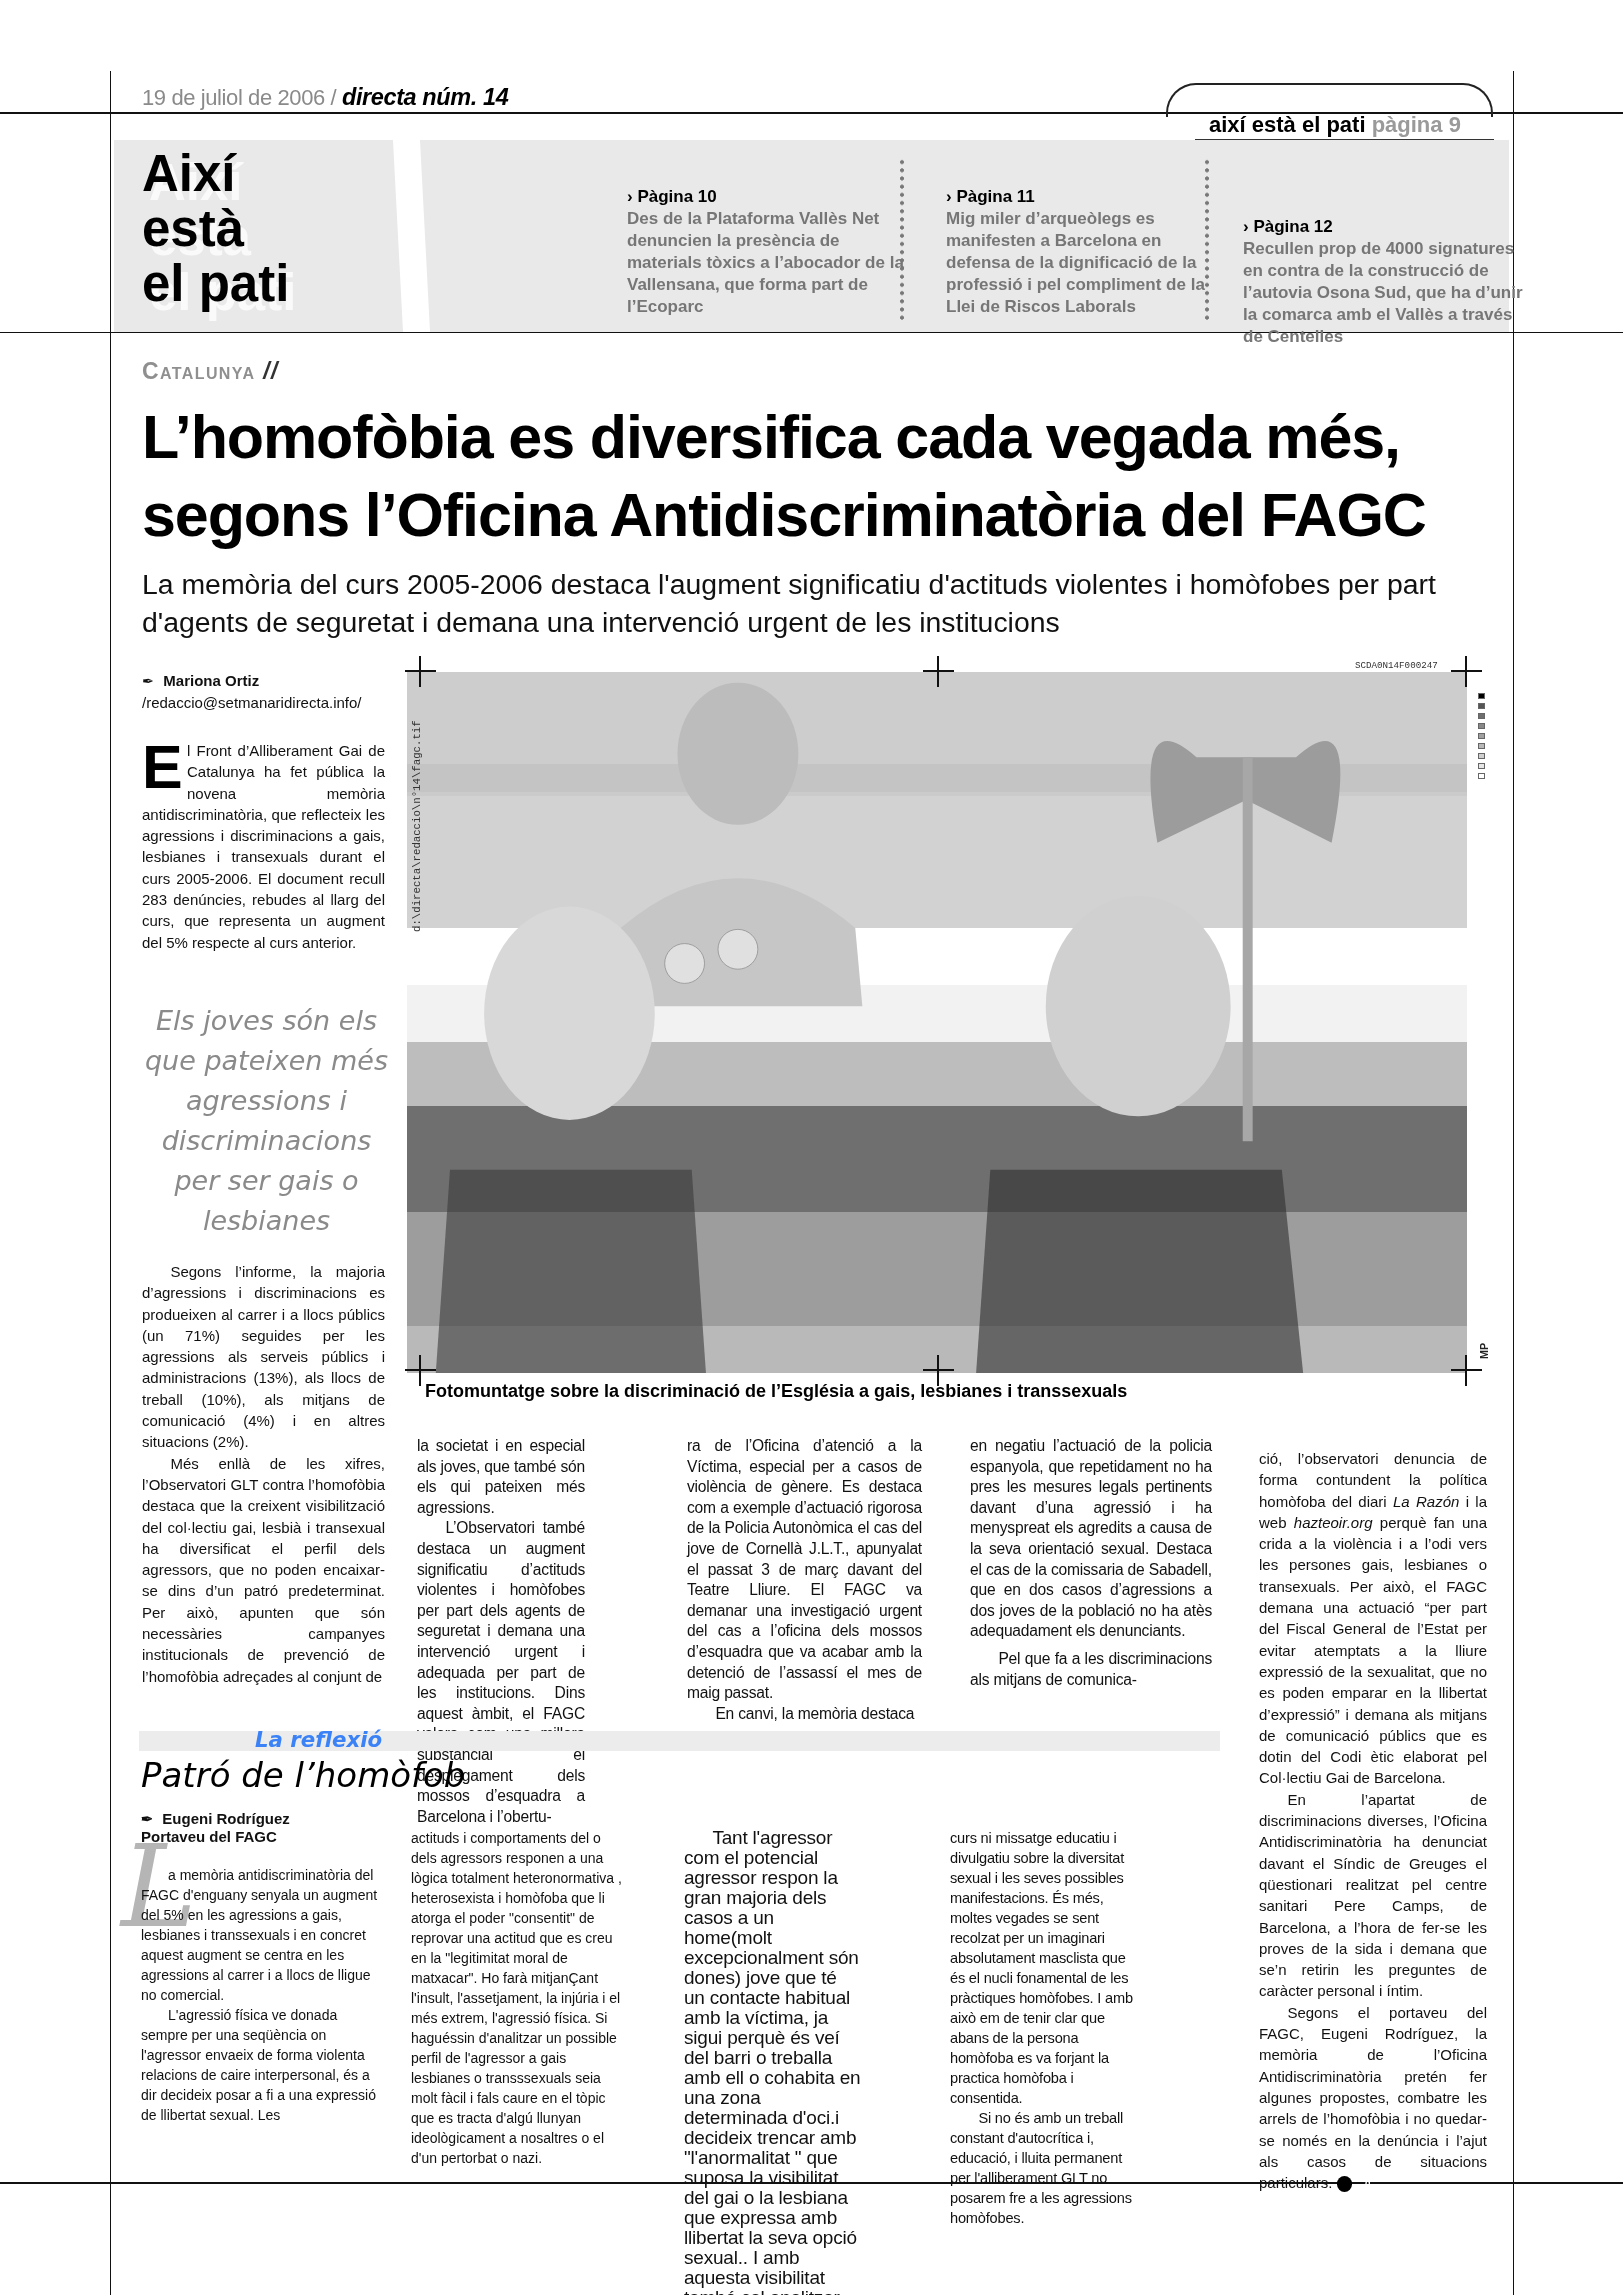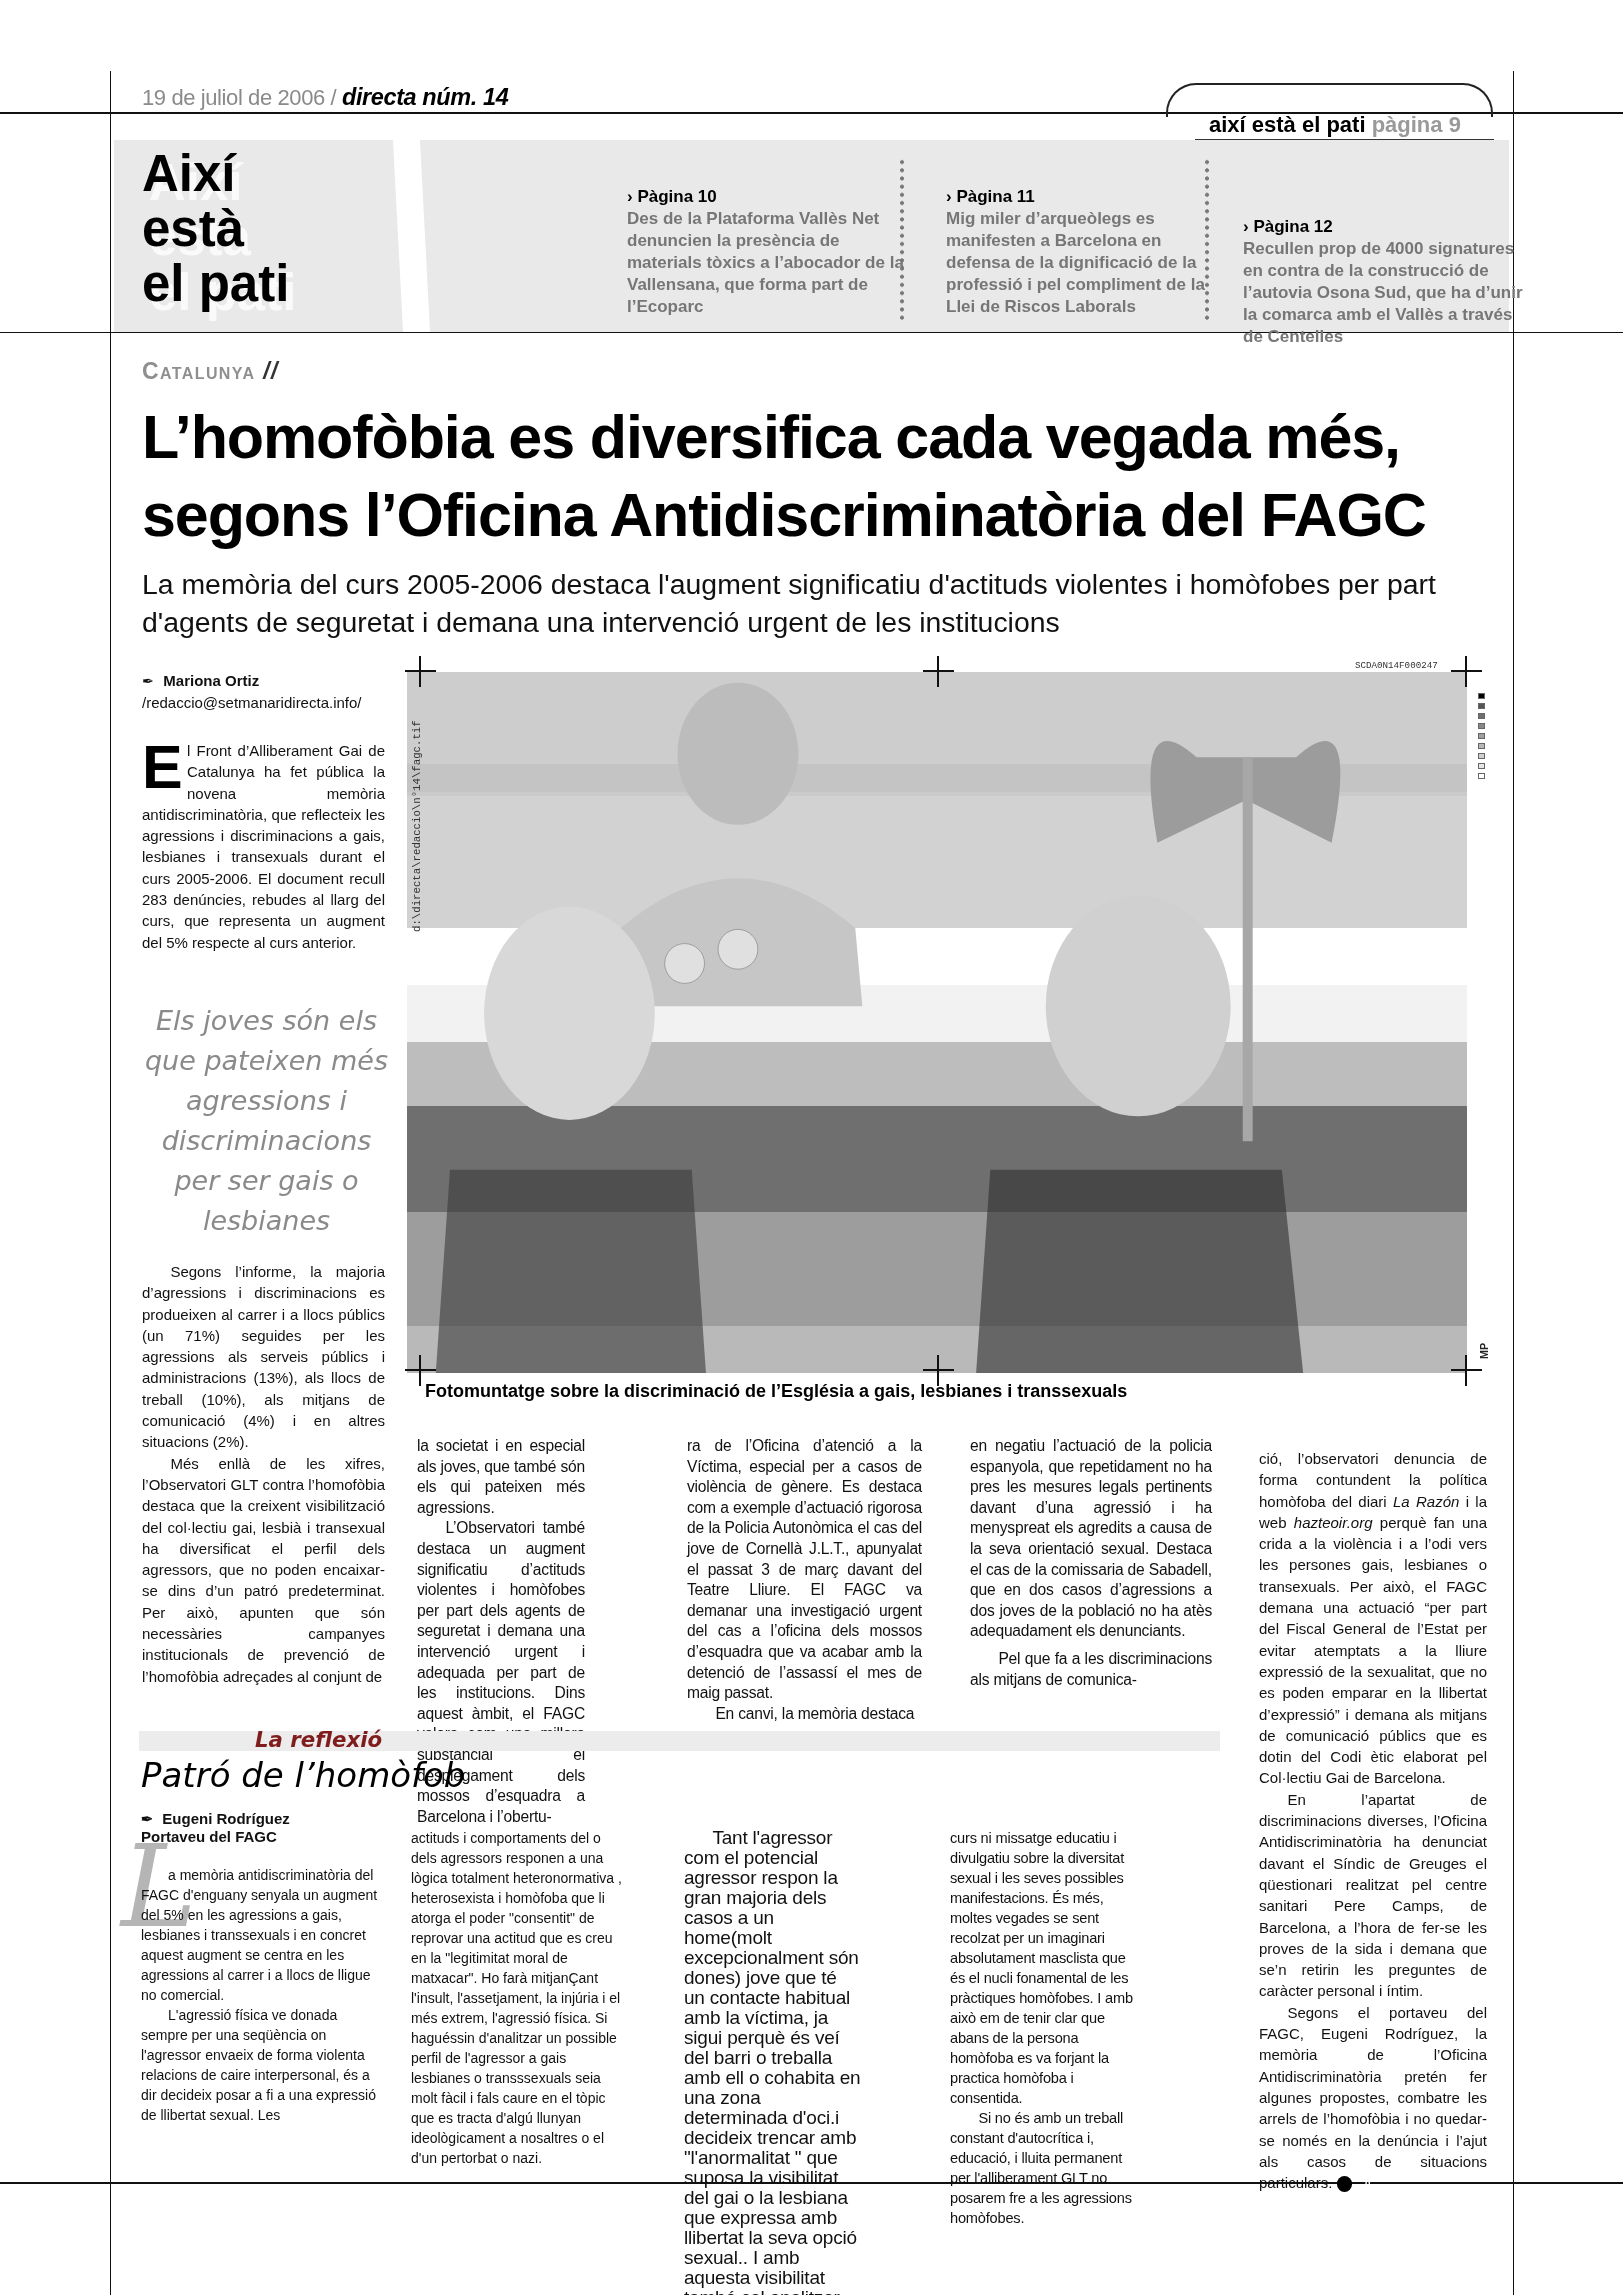--- a/index.html
+++ b/index.html
@@ -62,21 +62,21 @@
   .caption { position: absolute; left: 425px; top: 1381px; font-family: "Liberation Sans Narrow", "Liberation Sans", sans-serif; font-weight: bold; font-size: 18px; color: #000; }
 
   .col2 { position: absolute; left: 417px; top: 1436px; width: 168px; }
   .col3 { position: absolute; left: 602px; top: 1436px; width: 168px; }
   .col4 { position: absolute; left: 970px; top: 1436px; width: 168px; }
   .col5 { position: absolute; left: 1259px; top: 1436px; width: 228px; }
   .narrow { font-family: "Liberation Sans Narrow", "Liberation Sans", sans-serif; font-size: 15.6px; line-height: 20.6px; letter-spacing: -0.2px; }
 
   
   .refl-bar { position: absolute; left: 139px; top: 1731px; width: 1081px; height: 20px; background: #ececec; }
-  .refl-label { position: absolute; left: 255px; top: 1727px; font-family: "DejaVu Sans", sans-serif; font-weight: bold; font-style: italic; font-size: 21.3px; color: #7f1d1d; }
+  .refl-label { position: absolute; left: 255px; top: 1727px; font-family: "DejaVu Sans", sans-serif; font-weight: bold; font-style: italic; font-size: 21.3px; color: #3b82f6; }
   .refl-title { position: absolute; left: 141px; top: 1755px; font-family: "DejaVu Sans", sans-serif; font-style: italic; font-size: 34px; color: #000; }
   .refl-byline { position: absolute; left: 141px; top: 1810px; font-family: "Liberation Sans", sans-serif; font-size: 15px; font-weight: bold; line-height: 17px; }
   .refl-col { position: absolute; top: 1828px; font-family: "Liberation Sans", sans-serif; font-size: 14px; line-height: 20px; color: #111; }
   .rc1 { left: 141px; top: 1820px; width: 242px; }
   .rc2 { left: 411px; width: 213px; }
   .rc3 { left: 684px; width: 178px; }
   .rc4 { left: 950px; width: 183px; }
   .bigJ { position: absolute; left: 121px; top: 1830px; font-family: "DejaVu Serif", serif; font-style: italic; font-size: 114px; color: #b5b5b5; line-height: 114px; }
   .rc1 .first { text-indent: 27px; }
   .end-icon { display: inline-block; width: 15.6px; height: 15.6px; border-radius: 50%; background: #000; color: #fff; font-size: 9.2px; line-height: 15.6px; text-align: center; font-weight: bold; vertical-align: middle; }

